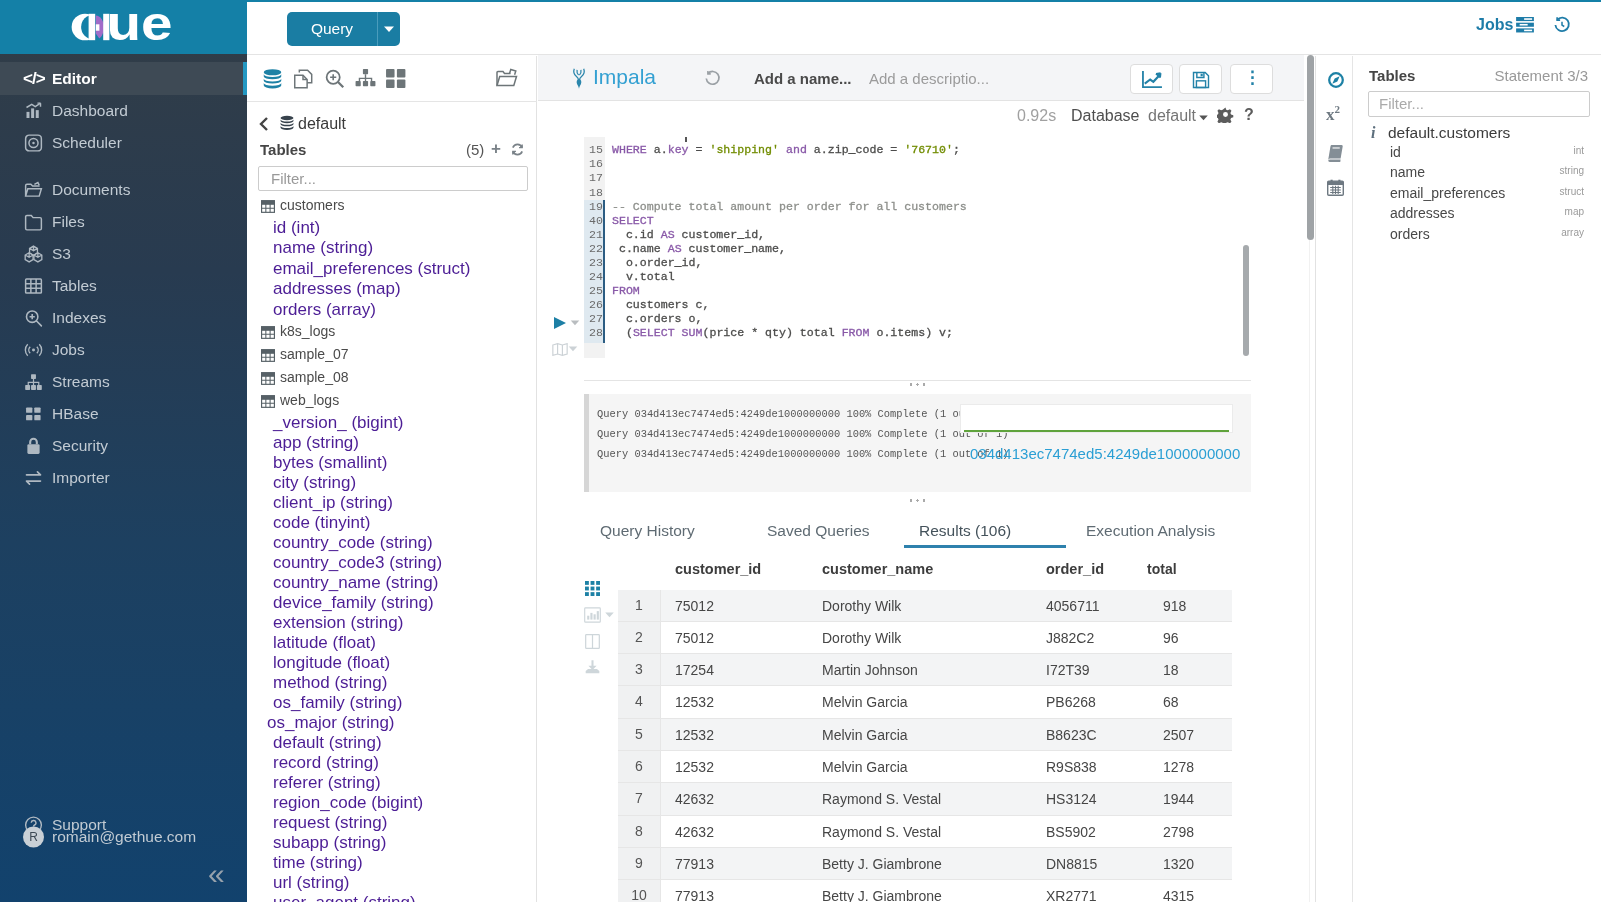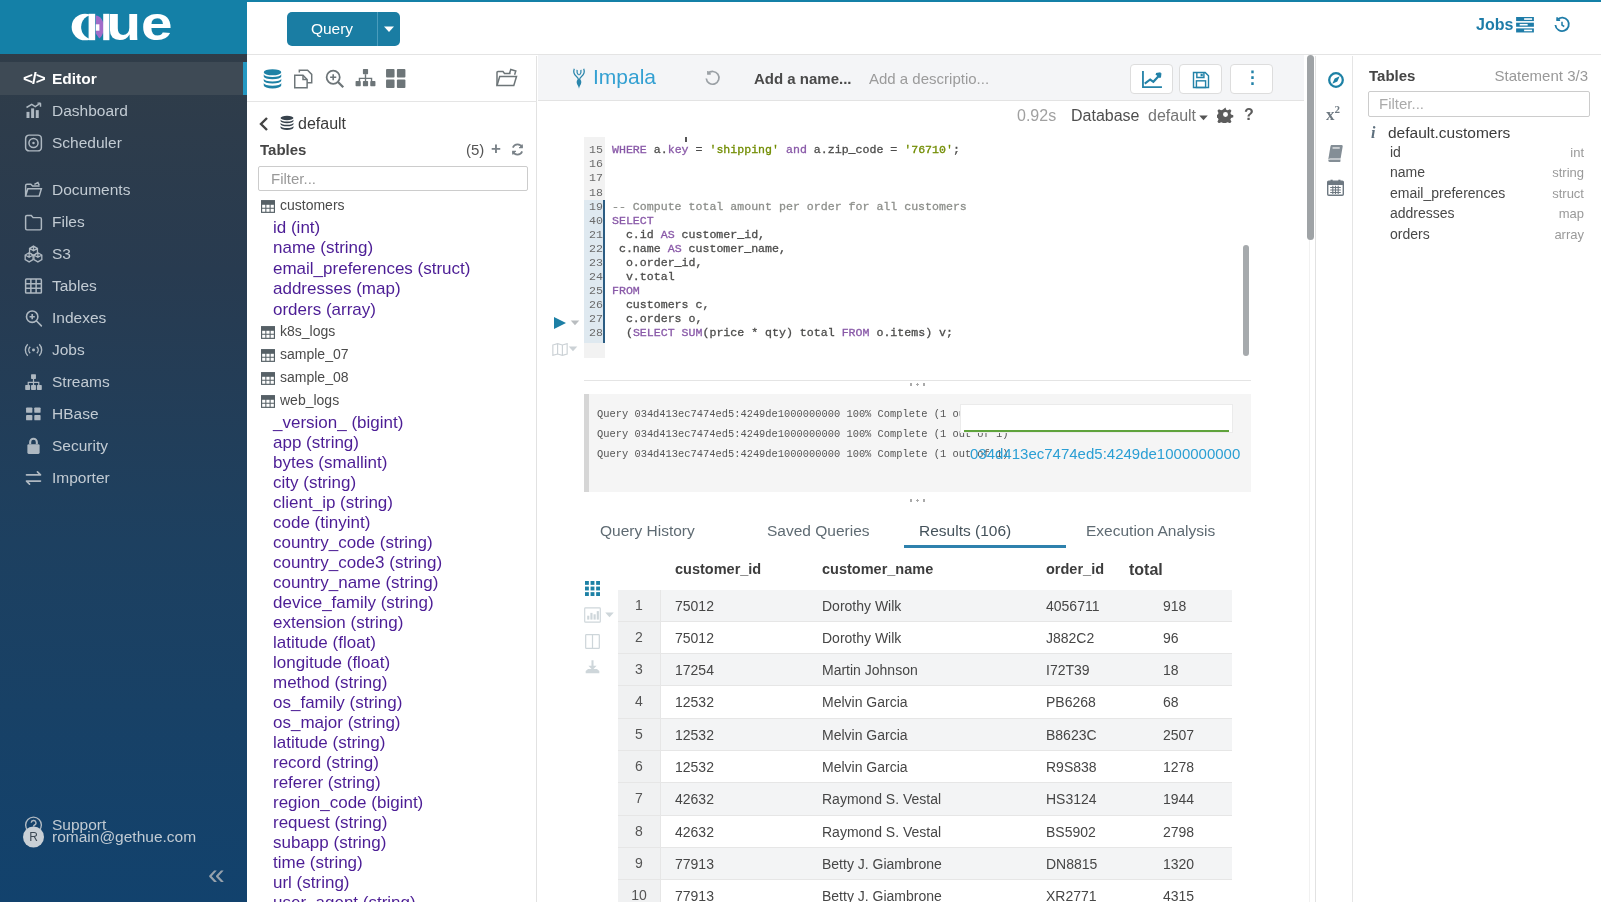--- a/index.html
+++ b/index.html
@@ -38,21 +38,21 @@
 #logbox pre { font-family:"Liberation Mono",monospace; font-size:10.4px; line-height:20px; color:#555; padding:10px 0 0 8px; }
 #rtable { position:absolute; left:81px; top:502px; width:614px; }
 .rrow { position:absolute; left:0; width:614px; height:32px; border-bottom:1px solid #e6e6e6; font-size:14px; color:#464646; }
 .rrow.odd { background:#f3f4f5; }
 .rnum { position:absolute; left:0; top:0; width:43px; height:31px; background:#f0f1f2; border-right:1px solid #e6e6e6; text-align:center; line-height:31px; color:#555; }
 
 #rightpanel { position:absolute; left:1315px; top:56px; width:286px; height:846px; background:#fff; border-left:1px solid #e2e2e2; }
 #ricons { position:absolute; left:0; top:0; width:37px; height:846px; border-right:1px solid #e5e5e5; }
 #rfilter { position:absolute; left:52px; top:35px; width:222px; height:26px; border:1px solid #ccc; border-radius:2px; color:#aaa; font-size:15px; line-height:24px; padding-left:10px; }
 .rcol { position:absolute; left:74px; width:200px; font-size:14px; color:#484848; }
-.rtype { position:absolute; right:17px; font-size:13px; color:#9a9a9a; text-align:left; }
+.rtype { position:absolute; right:17px; font-size:10px; color:#9a9a9a; text-align:left; }
 </style>
 </head>
 <body>
 <div id="sidebar">
   <div id="sidehead">
     <svg width="247" height="54" viewBox="0 0 247 54">
       <circle cx="85" cy="27" r="13.35" fill="#fff"></circle>
       <circle cx="93.4" cy="27" r="12.3" fill="#1480a7"></circle>
       <rect x="88.6" y="13.8" width="6.6" height="26.4" fill="#fff"></rect>
       <path d="M95.8 15.6 A8.3 12 0 0 1 95.8 39.6 Z" fill="#a06cc8"></path>
@@ -318,22 +318,22 @@
 <div class="col" style="position:absolute;left:26px;top:456.5px;height:20px;">code (tinyint)</div>
 <div class="col" style="position:absolute;left:26px;top:476.5px;height:20px;">country_code (string)</div>
 <div class="col" style="position:absolute;left:26px;top:496.5px;height:20px;">country_code3 (string)</div>
 <div class="col" style="position:absolute;left:26px;top:516.5px;height:20px;">country_name (string)</div>
 <div class="col" style="position:absolute;left:26px;top:536.5px;height:20px;">device_family (string)</div>
 <div class="col" style="position:absolute;left:26px;top:556.5px;height:20px;">extension (string)</div>
 <div class="col" style="position:absolute;left:26px;top:576.5px;height:20px;">latitude (float)</div>
 <div class="col" style="position:absolute;left:26px;top:596.5px;height:20px;">longitude (float)</div>
 <div class="col" style="position:absolute;left:26px;top:616.5px;height:20px;">method (string)</div>
 <div class="col" style="position:absolute;left:26px;top:636.5px;height:20px;">os_family (string)</div>
-<div class="col" style="position:absolute;left:26px;top:656.5px;height:20px;text-align:center;">os_major (string)</div>
-<div class="col" style="position:absolute;left:26px;top:676.5px;height:20px;">latitude (string)</div>
+<div class="col" style="position:absolute;left:20px;top:656.5px;height:20px;text-align:center;">os_major (string)</div>
+<div class="col" style="position:absolute;left:26px;top:676.5px;height:20px;">default (string)</div>
 <div class="col" style="position:absolute;left:26px;top:696.5px;height:20px;">record (string)</div>
 <div class="col" style="position:absolute;left:26px;top:716.5px;height:20px;">referer (string)</div>
 <div class="col" style="position:absolute;left:26px;top:736.5px;height:20px;">region_code (bigint)</div>
 <div class="col" style="position:absolute;left:26px;top:756.5px;height:20px;">request (string)</div>
 <div class="col" style="position:absolute;left:26px;top:776.5px;height:20px;">subapp (string)</div>
 <div class="col" style="position:absolute;left:26px;top:796.5px;height:20px;">time (string)</div>
 <div class="col" style="position:absolute;left:26px;top:816.5px;height:20px;">url (string)</div>
 <div class="col" style="position:absolute;left:26px;top:836.5px;height:20px;">user_agent (string)</div>
 </div>
 </div>
@@ -435,21 +435,21 @@
 </div>
 <div class="dots" style="position:absolute;left:371px;top:443px;"></div>
 <div style="position:absolute;left:63px;top:466px;font-size:15.5px;color:#5f6b73;">Query History</div>
 <div style="position:absolute;left:230px;top:466px;font-size:15.5px;color:#5f6b73;">Saved Queries</div>
 <div style="position:absolute;left:382px;top:466px;font-size:15.5px;color:#44525b;">Results (106)</div>
 <div style="position:absolute;left:549px;top:466px;font-size:15.5px;color:#5f6b73;">Execution Analysis</div>
 <div style="position:absolute;left:367px;top:489px;width:162px;height:3px;background:#2e81ad;"></div>
 <div style="position:absolute;left:138px;top:505px;font-size:14.5px;font-weight:bold;color:#3d3d3d;">customer_id</div>
 <div style="position:absolute;left:285px;top:505px;font-size:14.5px;font-weight:bold;color:#3d3d3d;">customer_name</div>
 <div style="position:absolute;left:509px;top:505px;font-size:14.5px;font-weight:bold;color:#3d3d3d;">order_id</div>
-<div style="position:absolute;left:592px;top:505px;font-size:16px;font-weight:bold;color:#3d3d3d;">total</div>
+<div style="position:absolute;left:610px;top:505px;font-size:14px;font-weight:bold;color:#3d3d3d;">total</div>
 <svg style="position:absolute;left:48px;top:525px;" width="15" height="15" viewBox="0 0 21 21" fill="#1d81a5">
       <rect x="0" y="0" width="5.4" height="5.4"></rect>
       <rect x="7.8" y="0" width="5.4" height="5.4"></rect>
       <rect x="15.6" y="0" width="5.4" height="5.4"></rect>
       <rect x="0" y="7.8" width="5.4" height="5.4"></rect>
       <rect x="7.8" y="7.8" width="5.4" height="5.4"></rect>
       <rect x="15.6" y="7.8" width="5.4" height="5.4"></rect>
       <rect x="0" y="15.6" width="5.4" height="5.4"></rect>
       <rect x="7.8" y="15.6" width="5.4" height="5.4"></rect>
       <rect x="15.6" y="15.6" width="5.4" height="5.4"></rect>

